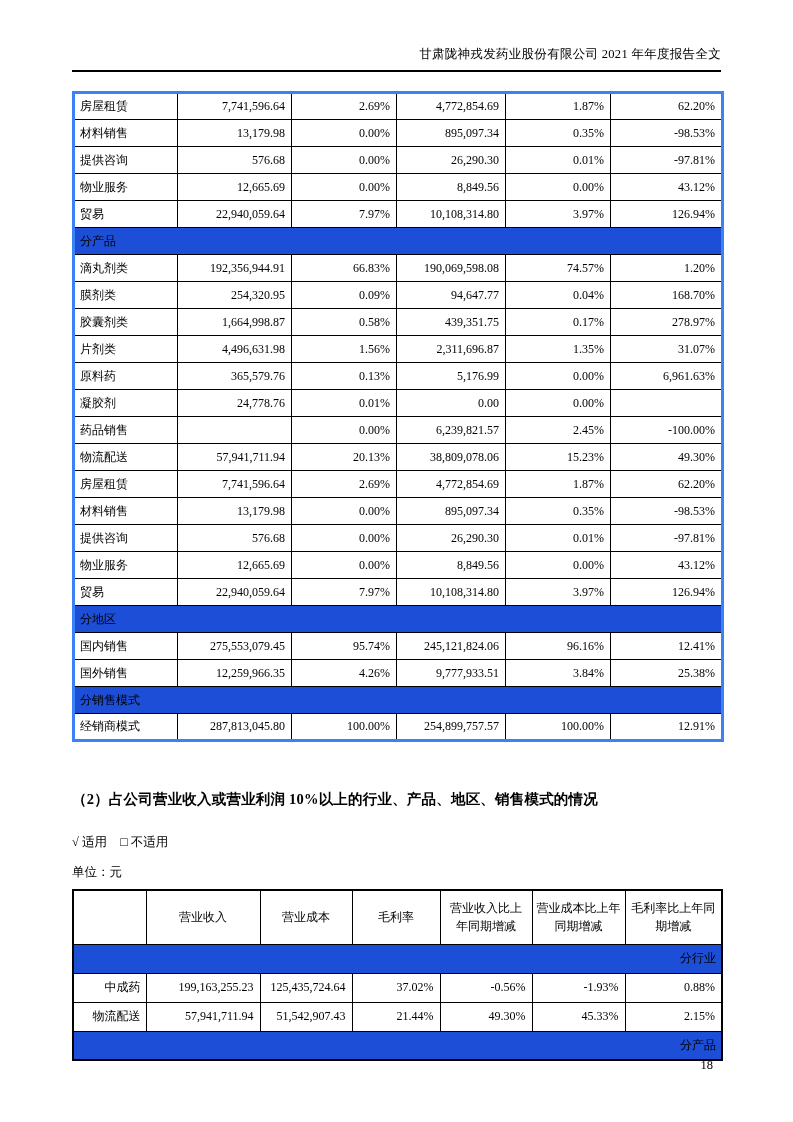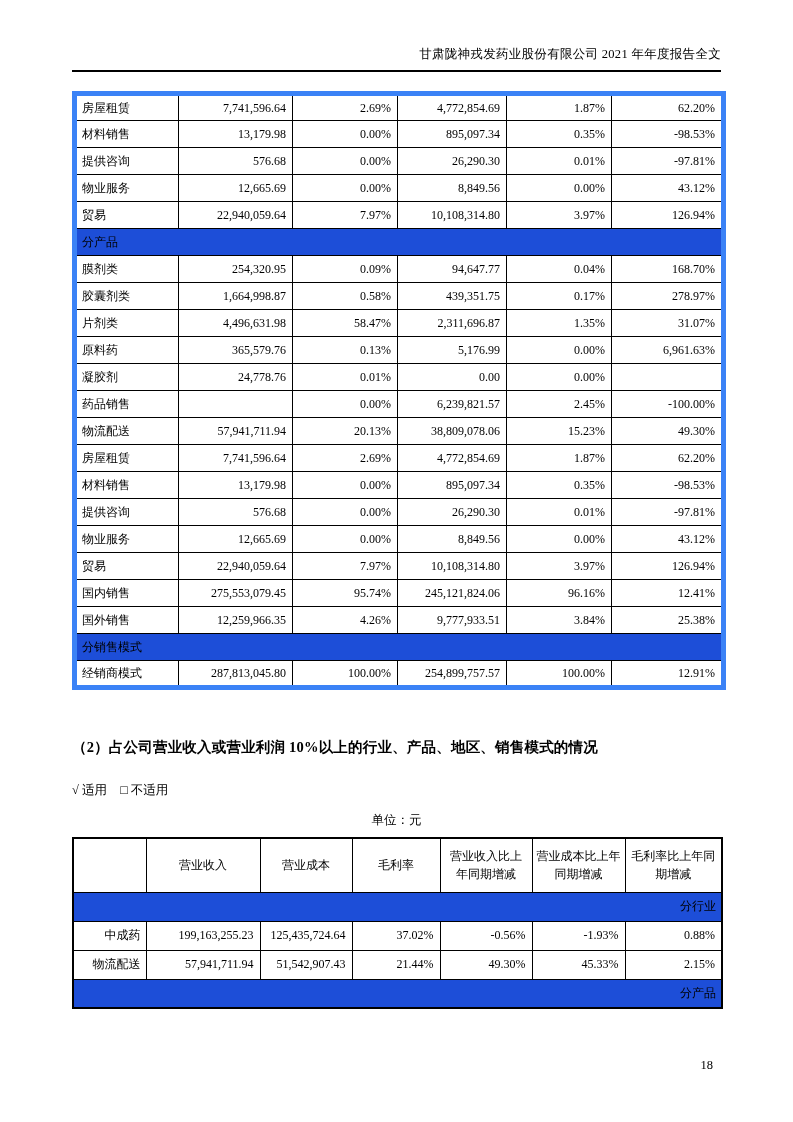--- a/index.html
+++ b/index.html
@@ -36,21 +36,21 @@
     font-size: 12px;
   }
   td, th {
     border: 1px solid #000;
     padding: 2px 5px;
     vertical-align: middle;
     font-weight: normal;
     overflow: hidden;
     white-space: nowrap;
   }
-  #table1 { margin-top: 19px; border: 5px solid #3b82f6; }
+  #table1 { margin-top: 19px; border: 3px solid #3b82f6; }
   #table1 td { height: 27px; }
   #table2 { margin-top: 8px; border: 2px solid #000; }
   #table2 thead th {
     height: 54px;
     text-align: center;
     white-space: normal;
     line-height: 1.55;
     padding: 3px 4px;
   }
   #table2 tbody td { height: 29px; text-align: right; }
@@ -69,21 +69,21 @@
     font-weight: bold;
     letter-spacing: 0.2px;
   }
   .applicability {
     margin-top: 25px;
     font-size: 12.5px;
   }
   .applicability span { margin-right: 10px; }
   .unit-line {
     margin-top: 13px;
-    text-align: center;
+    text-align: left;
     font-size: 12.5px;
   }
 
   .page-number {
     position: absolute;
     right: 80px;
     top: 1058px;
     font-size: 12.5px;
   }
 </style>
@@ -144,39 +144,47 @@
             <td class="num">22,940,059.64</td>
             <td class="num">7.97%</td>
             <td class="num">10,108,314.80</td>
             <td class="num">3.97%</td>
             <td class="num">126.94%</td>
           </tr>
           <tr>
             <td colspan="6" class="section">分产品</td>
           </tr>
           <tr>
+            <td class="label">滴丸剂类</td>
+            <td class="num">192,356,944.91</td>
+            <td class="num">66.83%</td>
+            <td class="num">190,069,598.08</td>
+            <td class="num">74.57%</td>
+            <td class="num">1.20%</td>
+          </tr>
+          <tr>
             <td class="label">膜剂类</td>
             <td class="num">254,320.95</td>
             <td class="num">0.09%</td>
             <td class="num">94,647.77</td>
             <td class="num">0.04%</td>
             <td class="num">168.70%</td>
           </tr>
           <tr>
             <td class="label">胶囊剂类</td>
             <td class="num">1,664,998.87</td>
             <td class="num">0.58%</td>
             <td class="num">439,351.75</td>
             <td class="num">0.17%</td>
             <td class="num">278.97%</td>
           </tr>
           <tr>
             <td class="label">片剂类</td>
             <td class="num">4,496,631.98</td>
-            <td class="num">58.47%</td>
+            <td class="num">1.56%</td>
             <td class="num">2,311,696.87</td>
             <td class="num">1.35%</td>
             <td class="num">31.07%</td>
           </tr>
           <tr>
             <td class="label">原料药</td>
             <td class="num">365,579.76</td>
             <td class="num">0.13%</td>
             <td class="num">5,176.99</td>
             <td class="num">0.00%</td>
@@ -238,20 +246,23 @@
             <td class="num">0.00%</td>
             <td class="num">43.12%</td>
           </tr>
           <tr>
             <td class="label">贸易</td>
             <td class="num">22,940,059.64</td>
             <td class="num">7.97%</td>
             <td class="num">10,108,314.80</td>
             <td class="num">3.97%</td>
             <td class="num">126.94%</td>
+          </tr>
+          <tr>
+            <td colspan="6" class="section">分地区</td>
           </tr>
           <tr>
             <td class="label">国内销售</td>
             <td class="num">275,553,079.45</td>
             <td class="num">95.74%</td>
             <td class="num">245,121,824.06</td>
             <td class="num">96.16%</td>
             <td class="num">12.41%</td>
           </tr>
           <tr>

